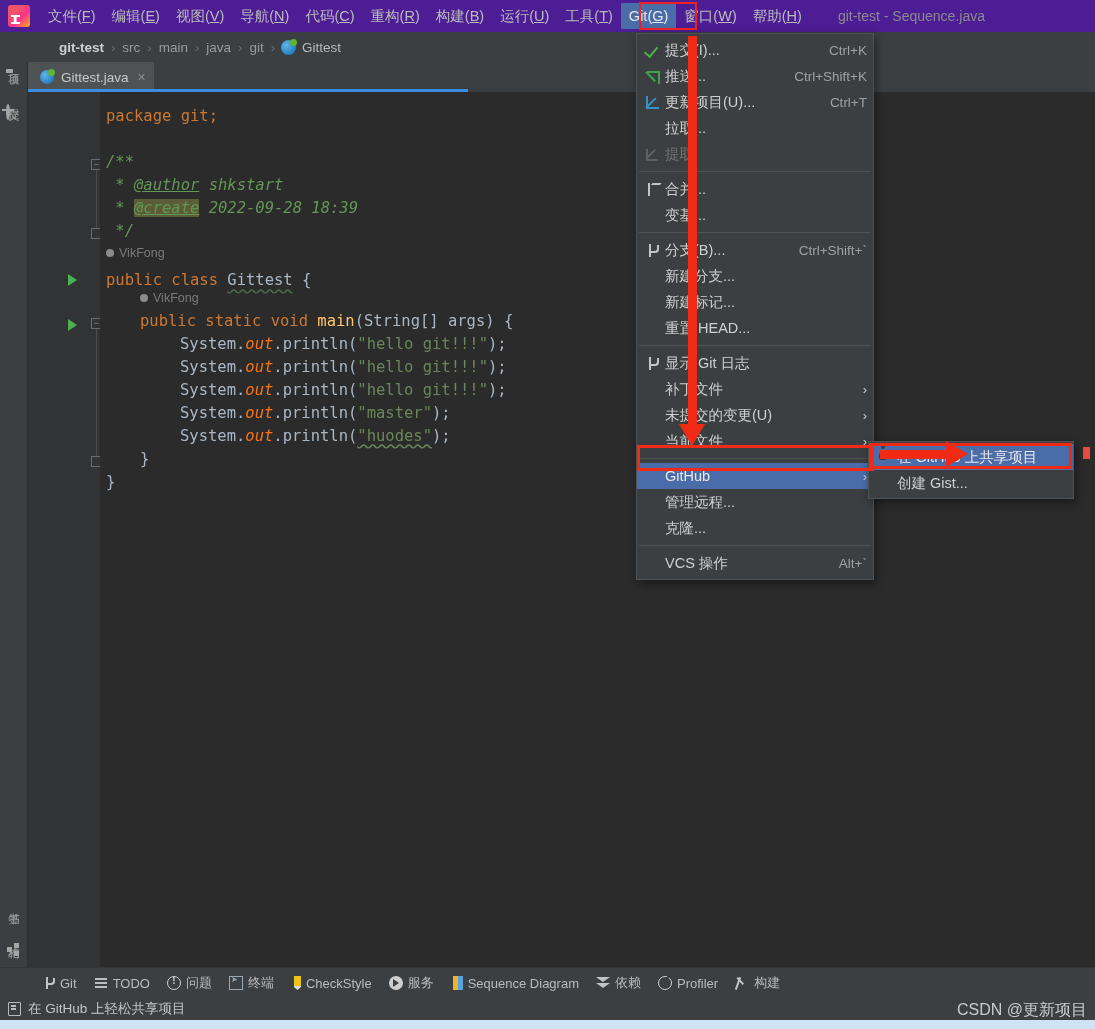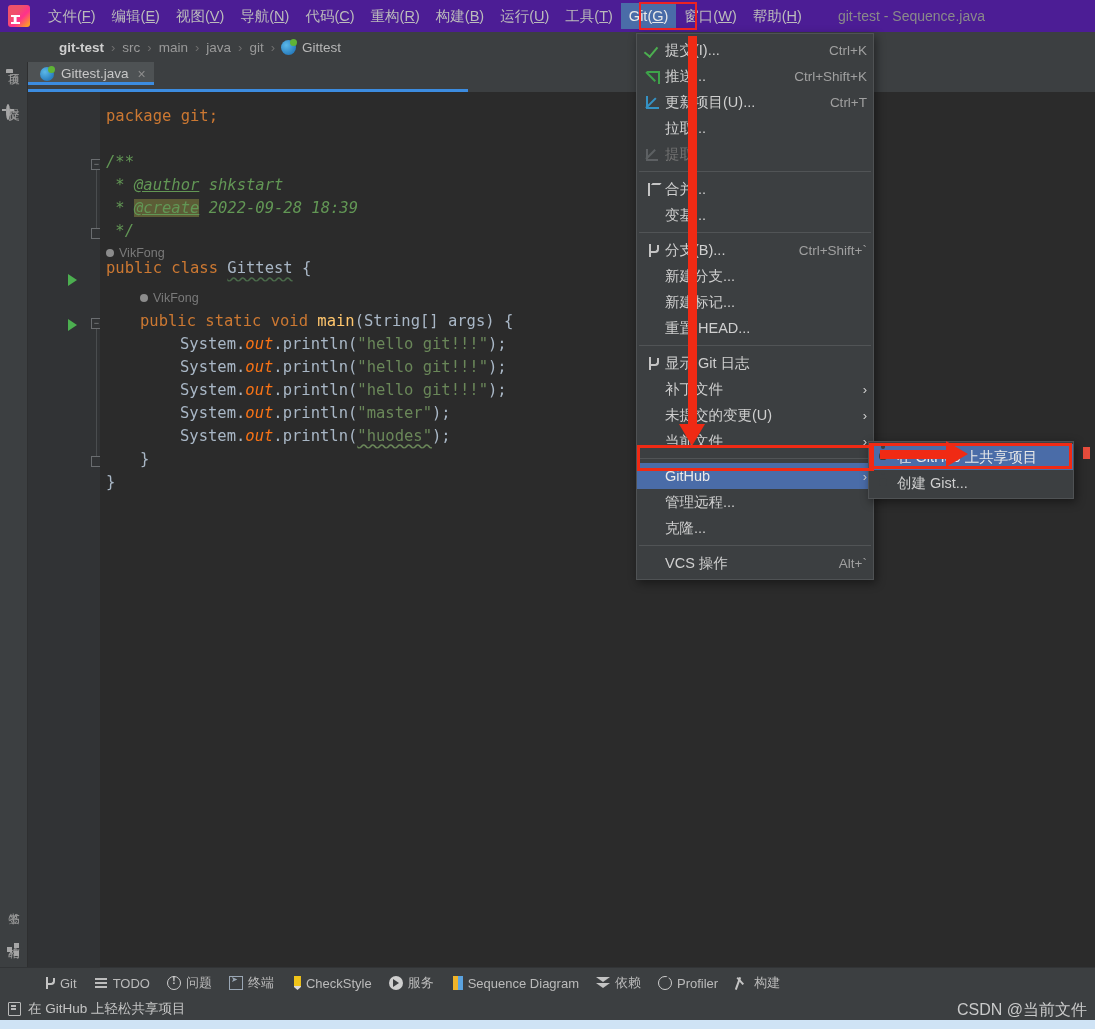--- a/index.html
+++ b/index.html
@@ -111,21 +111,21 @@
   .ico-structure i:nth-child(3){ left:7px; top:8px; }
   .lb-top { position: absolute; top: 0; left: 0; }
   .lb-bot { position: absolute; bottom: 8px; left: 0; }
 
   
   .tabstrip {
     position: absolute; left: 28px; top: 62px; width: 1067px; height: 30px;
     background: #3c3f41;
   }
   .tab {
-    display: inline-flex; align-items: center; height: 23px;
+    display: inline-flex; align-items: center; height: 30px;
     padding: 0 8px 0 12px; background: #4e5254; font-size: 13.5px;
     color: #c8c8c8; position: relative;
   }
   .tab .cls-icon { width: 14px; height: 14px; margin-right: 7px; }
   .tab-close { margin-left: 9px; color: #8d8d8d; font-size: 14px; }
   .tab-underline {
     position: absolute; left: 0; bottom: 0; height: 3px; width: 100%;
     background: #3c8ce0;
   }
   .tabstrip-underline {
@@ -499,21 +499,21 @@
       <div class="codeline cm" style="top:60px">/**</div>
 
       <div class="codeline" style="top:83px"><span class="cm"> * </span><span class="tg">@author</span><span class="cm"> shkstart</span></div>
 
       <div class="codeline" style="top:106px"><span class="cm"> * </span><span class="tghl">@create</span><span class="cm"> 2022-09-28 18:39</span></div>
 
       <div class="codeline cm" style="top:129px"> */</div>
 
       <div class="vcs-ann" style="top:154px">VikFong</div>
 
-      <div class="codeline" style="top:166px"><span class="k">public class </span><span class="clsname">Gittest</span><span class="cn"> {</span></div>
+      <div class="codeline" style="top:178px"><span class="k">public class </span><span class="clsname">Gittest</span><span class="cn"> {</span></div>
 
       <div class="vcs-ann" style="top:199px; left:40px">VikFong</div>
 
       <div class="codeline" style="top:219px; left:40px"><span class="k">public static void </span><span class="fn">main</span><span class="cn">(String[] args) {</span></div>
 
       <div class="codeline" style="top:242px; left:80px"><span class="cn">System.</span><span class="fl">out</span><span class="cn">.println(</span><span class="st">"hello git!!!"</span><span class="cn">);</span></div>
 
       <div class="codeline" style="top:265px; left:80px"><span class="cn">System.</span><span class="fl">out</span><span class="cn">.println(</span><span class="st">"hello git!!!"</span><span class="cn">);</span></div>
 
       <div class="codeline" style="top:288px; left:80px"><span class="cn">System.</span><span class="fl">out</span><span class="cn">.println(</span><span class="st">"hello git!!!"</span><span class="cn">);</span></div>
@@ -689,16 +689,16 @@
     <div class="twi">
         <span class="twico ic-build"></span>
         <span>构建</span>
       </div>
   </div>
 
   <div class="status-bar">
     <span class="st-ico"></span>
     <span class="st-text">在 GitHub 上轻松共享项目</span>
   </div>
-  <div class="watermark">CSDN @当前文件</div>
+  <div class="watermark">CSDN @更新项目</div>
   <div class="bottom-strip"></div>
 
 </div>
 
 </body></html>

